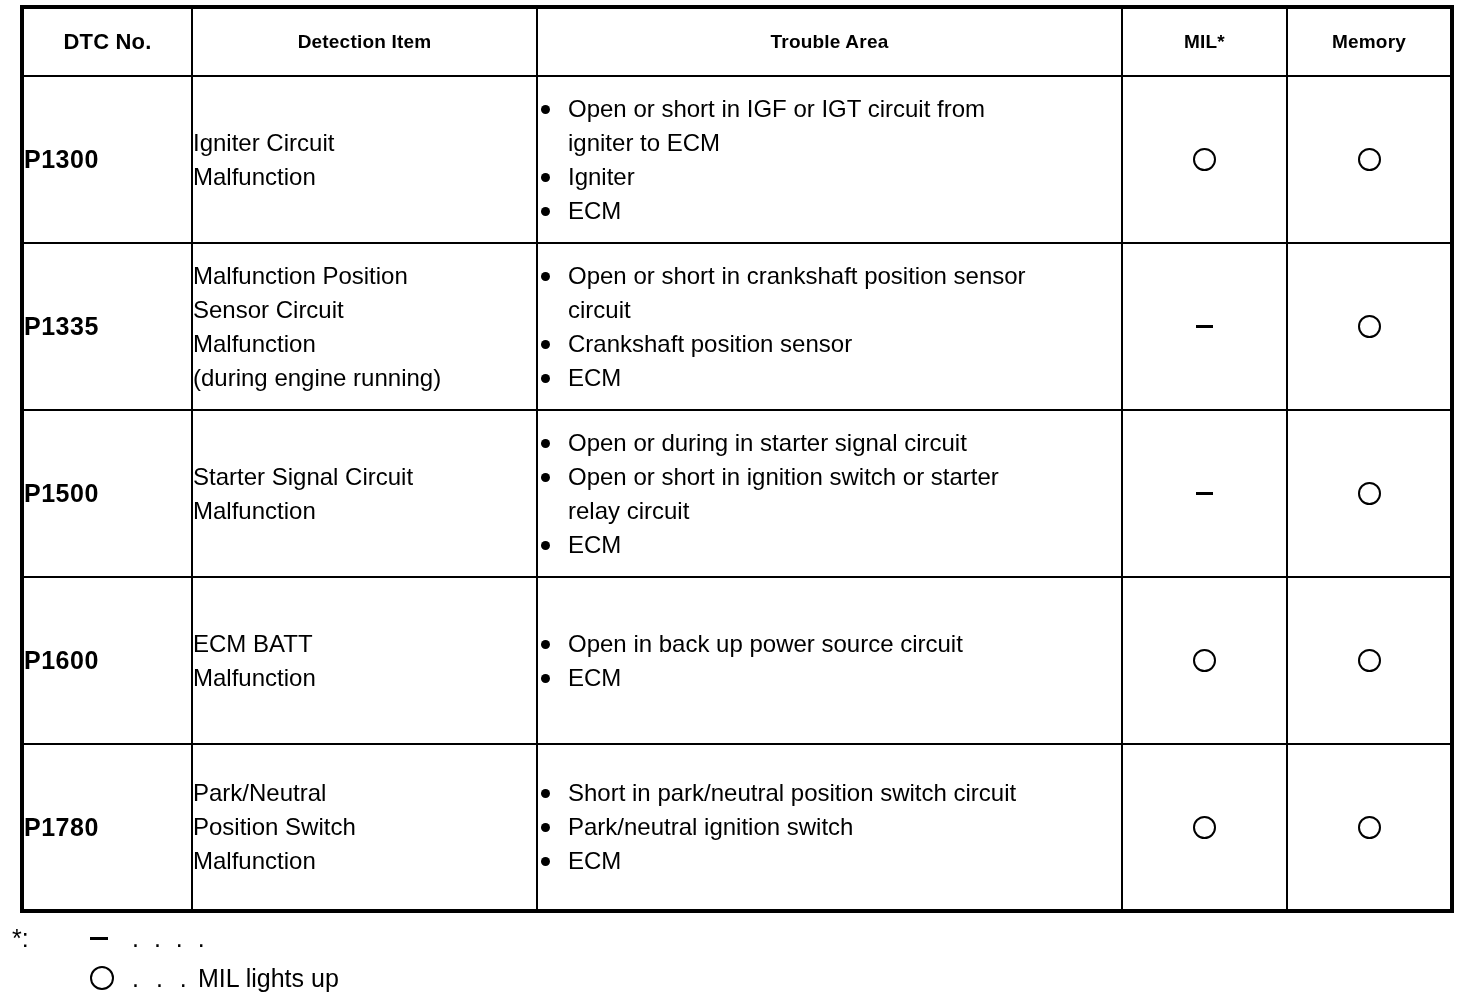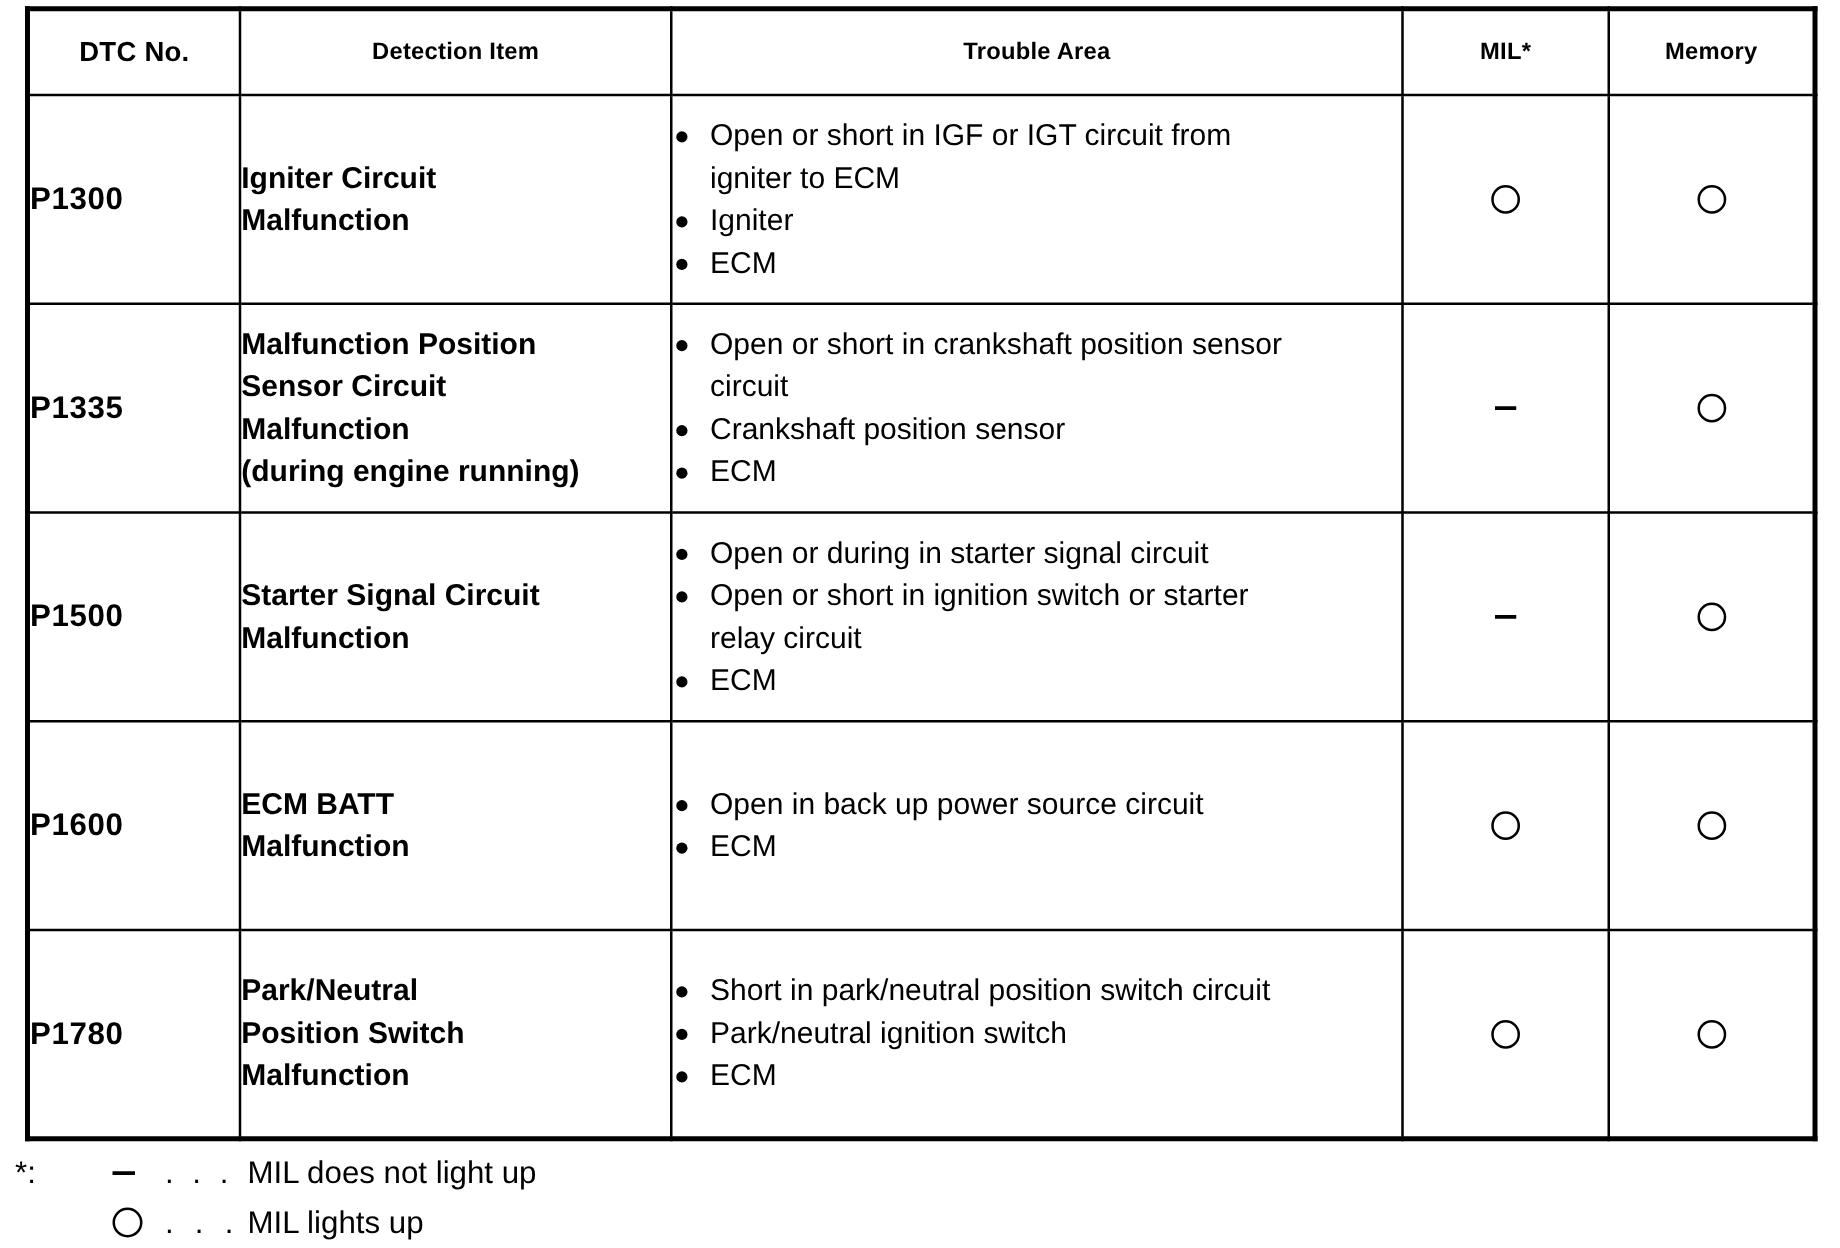--- a/index.html
+++ b/index.html
@@ -68,21 +68,20 @@
     font-size: 25px;
     font-weight: bold;
     letter-spacing: 0.5px;
   }
 
   td.detect {
     padding: 0 0 0 15px;
     font-size: 24px;
     line-height: 34px;
     text-align: left;
-    font-weight: bold;
   }
   td.detect .line { display: block; white-space: nowrap; }
 
   td.trouble {
     padding: 0 10px 0 14px;
     font-size: 24px;
     line-height: 34px;
     text-align: left;
     border-radius: 26px;
   }
@@ -402,21 +401,20 @@
       </tbody>
   </table>
 
   <div class="footnote">
     <div class="fn-row">
       <span class="fn-star">*:</span>
       <span class="fn-sym">
           <span class="fn-dash"></span>
         </span>
       <span class="fn-dots">. . . .</span>
-      <span class="fn-text">MIL does not light up</span>
     </div>
     <div class="fn-row">
       <span class="fn-star"></span>
       <span class="fn-sym">
           <span class="fn-circle"></span>
         </span>
       <span class="fn-dots three">. . .</span>
       <span class="fn-text">MIL lights up</span>
     </div>
   </div>

